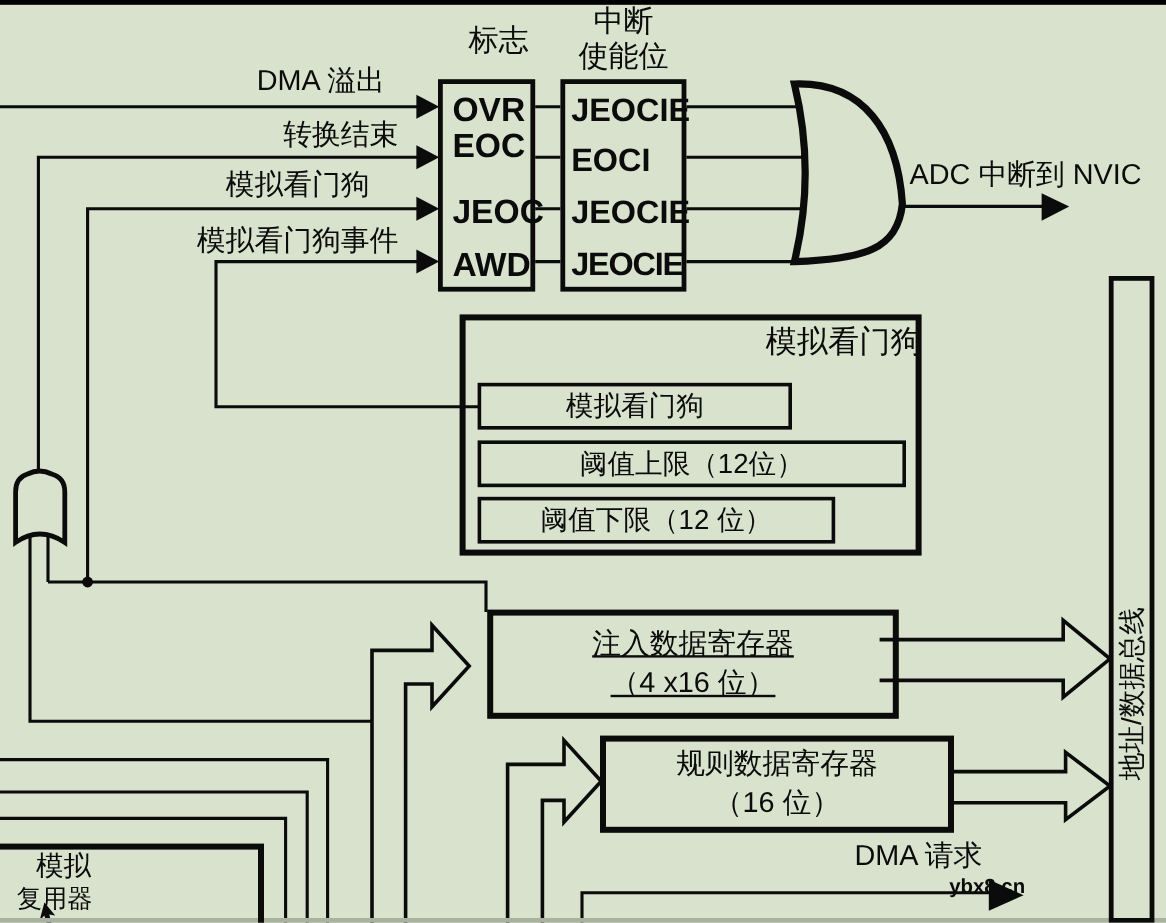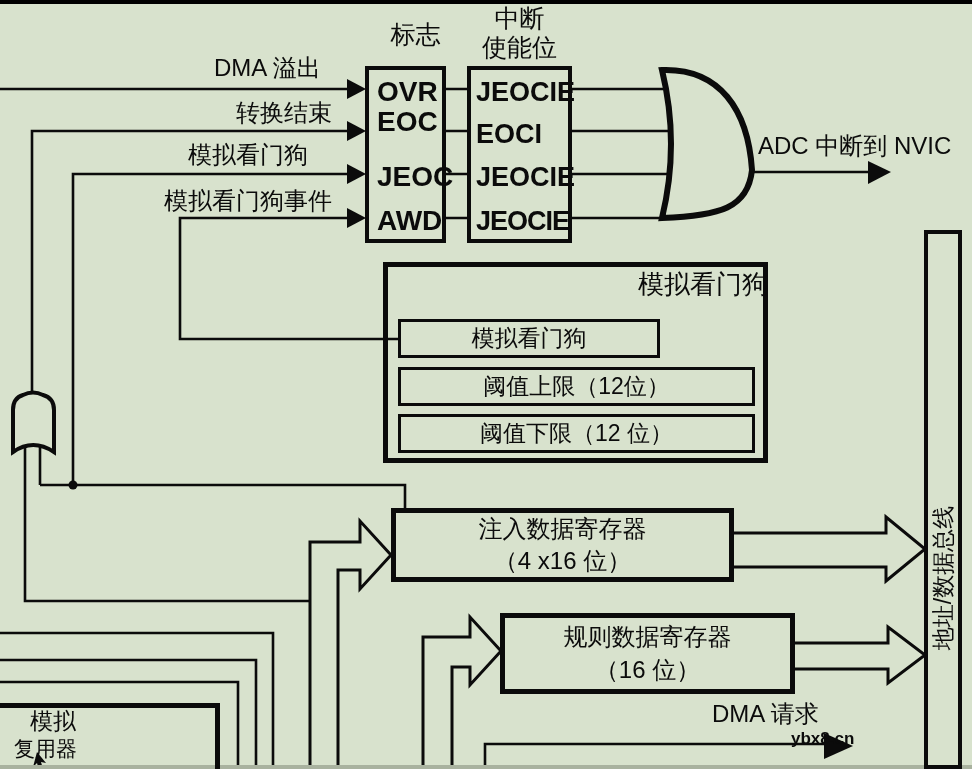--- a/index.html
+++ b/index.html
@@ -104,25 +104,25 @@
   <div class="lbl cn" style="left:758px;top:132px;">ADC 中断到 NVIC</div>
 
   <div class="box thick" style="left:383px;top:262px;width:385px;height:201px;"></div>
   <div class="lbl cn" style="left:383px;top:270px;width:385px;text-align:right;font-size:26px;">模拟看门狗</div>
   <div class="box thin center" style="left:398px;top:319px;width:262px;height:39px;">
     <span style="font-size:23px;">模拟看门狗</span>
   </div>
   <div class="box thin center" style="left:398px;top:367px;width:357px;height:39px;">
     <span style="font-size:23px;">阈值上限（12位）</span>
   </div>
-  <div class="box thin center" style="left:398px;top:414px;width:357px;height:39px;">
+  <div class="box thin center" style="left:398px;top:414px;width:298px;height:39px;">
     <span style="font-size:23px;">阈值下限（12 位）</span>
   </div>
 
-  <div class="box thick center" style="left:391px;top:508px;width:343px;height:74px;">
+  <div class="box thick center" style="left:406px;top:508px;width:343px;height:91px;text-decoration:underline;">
     <div class="regtxt">
       <div>注入数据寄存器</div>
       <div>（4 x16 位）</div>
     </div>
   </div>
 
   <div class="box thick center" style="left:500px;top:613px;width:295px;height:81px;">
     <div class="regtxt">
       <div>规则数据寄存器</div>
       <div>（16 位）</div>

